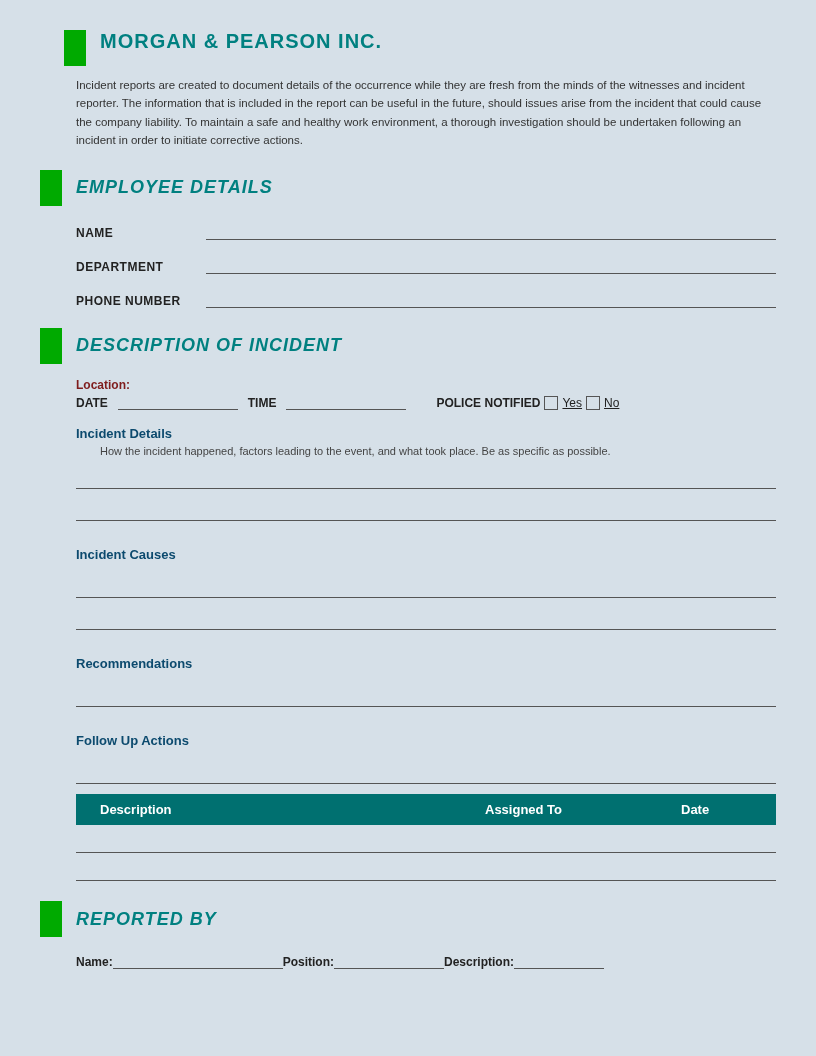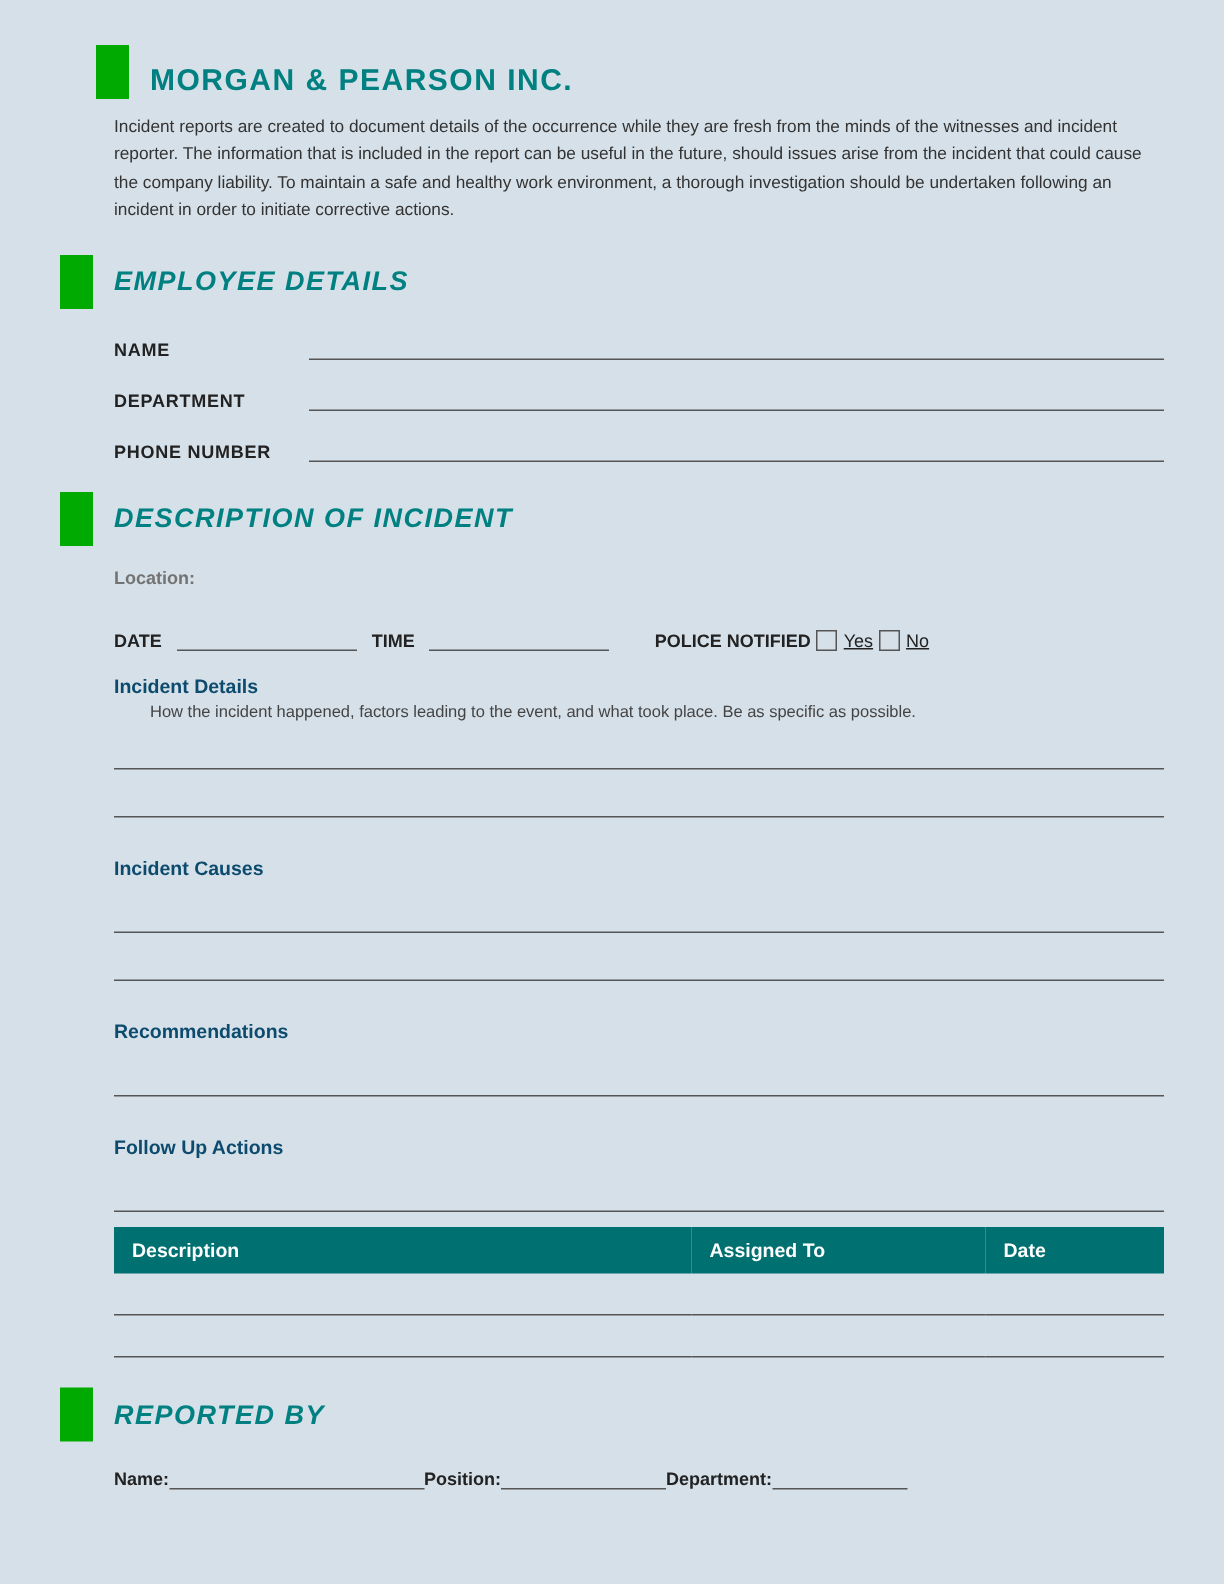--- a/index.html
+++ b/index.html
@@ -47,21 +47,21 @@
       font-weight: 900;
       color: #008080;
       letter-spacing: 1px;
       text-transform: uppercase;
       font-style: italic;
     }
 
     
     .company-header {
       display: flex;
-      align-items: flex-end;
+      align-items: flex-start;
       margin-bottom: 10px;
       padding-left: 24px;
     }
 
     .company-title {
       font-size: 20px;
       font-weight: 900;
       color: #008080;
       letter-spacing: 1px;
       text-transform: uppercase;
@@ -104,22 +104,22 @@
 
     
     .incident-section {
       margin-left: 36px;
       margin-bottom: 10px;
     }
 
     .location-label {
       font-size: 12px;
       font-weight: 700;
-      color: #737373;
-      margin-bottom: 24px;
+      color: #7f1d1d;
+      margin-bottom: 0;
     }
 
     .date-time-row {
       display: flex;
       align-items: flex-end;
       gap: 10px;
       margin-bottom: 16px;
     }
 
     .date-label, .time-label, .police-label {
@@ -196,21 +196,21 @@
       border-collapse: collapse;
       margin-top: 10px;
       margin-bottom: 10px;
     }
 
     .followup-table th {
       background-color: #007070;
       color: #ffffff;
       font-size: 13px;
       font-weight: 700;
-      padding: 8px 12px;
+      padding: 8px 24px;
       text-align: left;
       border: none;
     }
 
     .followup-table td {
       height: 28px;
       border-bottom: 1.5px solid #555;
       padding: 4px 8px;
     }
 
@@ -369,18 +369,18 @@
     <div class="green-bar"></div>
     <div class="section-title">REPORTED BY</div>
   </div>
 
   <div class="reported-section">
     <div class="reported-row">
       <span class="reported-field-label">Name:</span>
       <div class="reported-line-long"></div>
       <span class="reported-field-label">Position:</span>
       <div class="reported-line-medium"></div>
-      <span class="reported-field-label">Department:</span>
+      <span class="reported-field-label">Description:</span>
       <div class="reported-line-short"></div>
     </div>
   </div>
 
 </div>
 
 </body></html>

